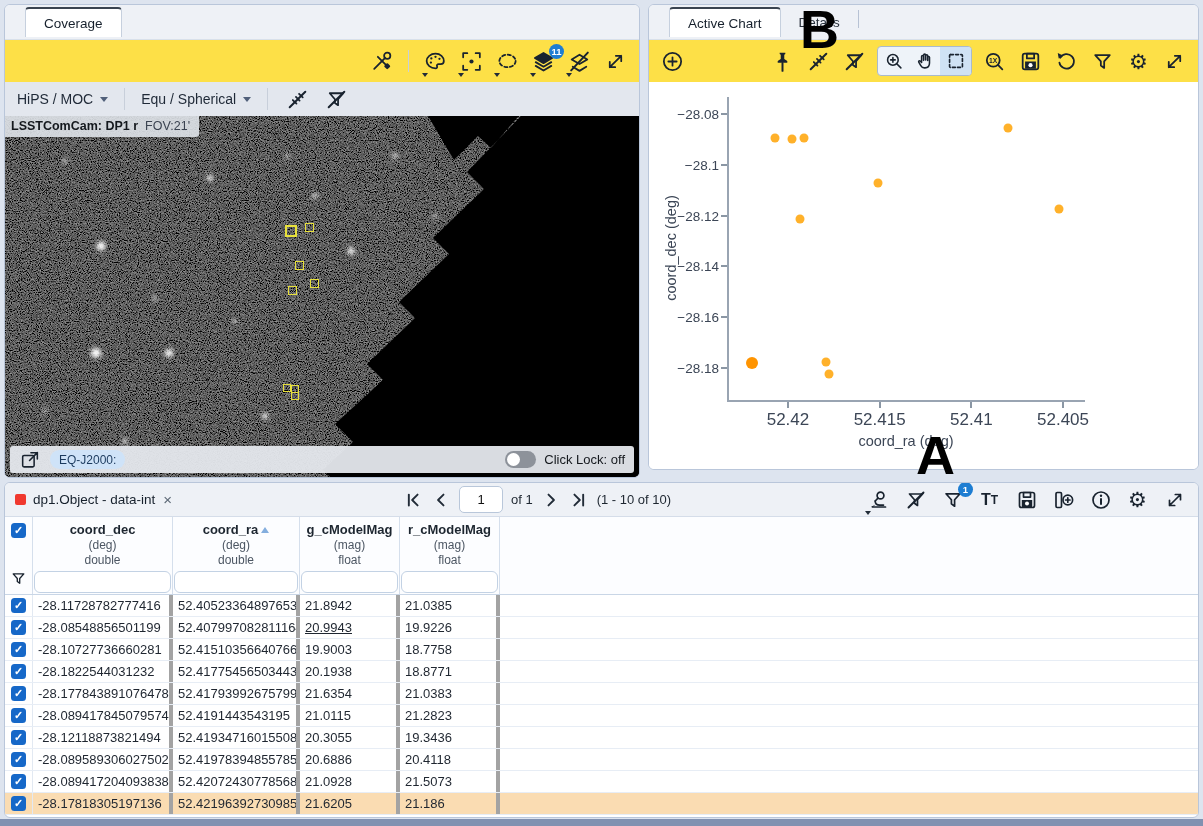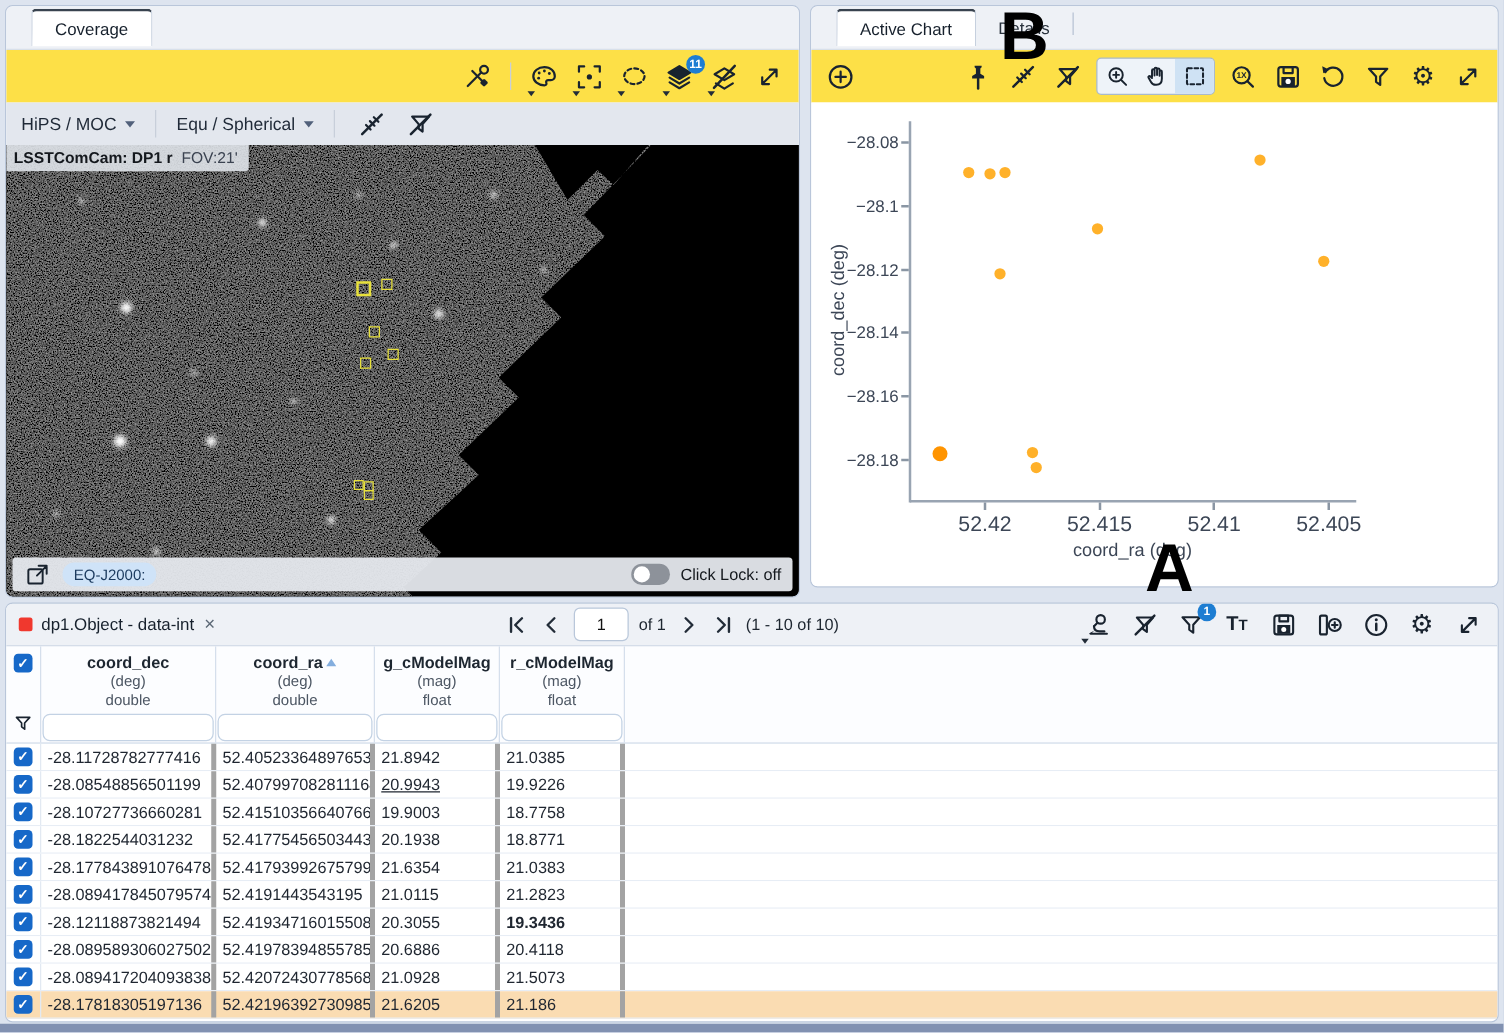--- a/index.html
+++ b/index.html
@@ -546,21 +546,21 @@
           <div class="tcell" style="width: 100px;">21.2823</div>
           <div class="tfill"></div>
         </div>
         <div class="trow">
           <div class="cbcell">
             <span class="cbx">✓</span>
           </div>
           <div class="tcell" style="width: 140px;">-28.12118873821494</div>
           <div class="tcell" style="width: 127px;">52.41934716015508</div>
           <div class="tcell" style="width: 100px;">20.3055</div>
-          <div class="tcell" style="width: 100px; font-weight: bold;">19.3436</div>
+          <div class="tcell" style="width: 100px;">19.3436</div>
           <div class="tfill"></div>
         </div>
         <div class="trow">
           <div class="cbcell">
             <span class="cbx">✓</span>
           </div>
           <div class="tcell" style="width: 140px;">-28.089589306027502</div>
           <div class="tcell" style="width: 127px;">52.41978394855785</div>
           <div class="tcell" style="width: 100px;">20.6886</div>
           <div class="tcell" style="width: 100px;">20.4118</div>

